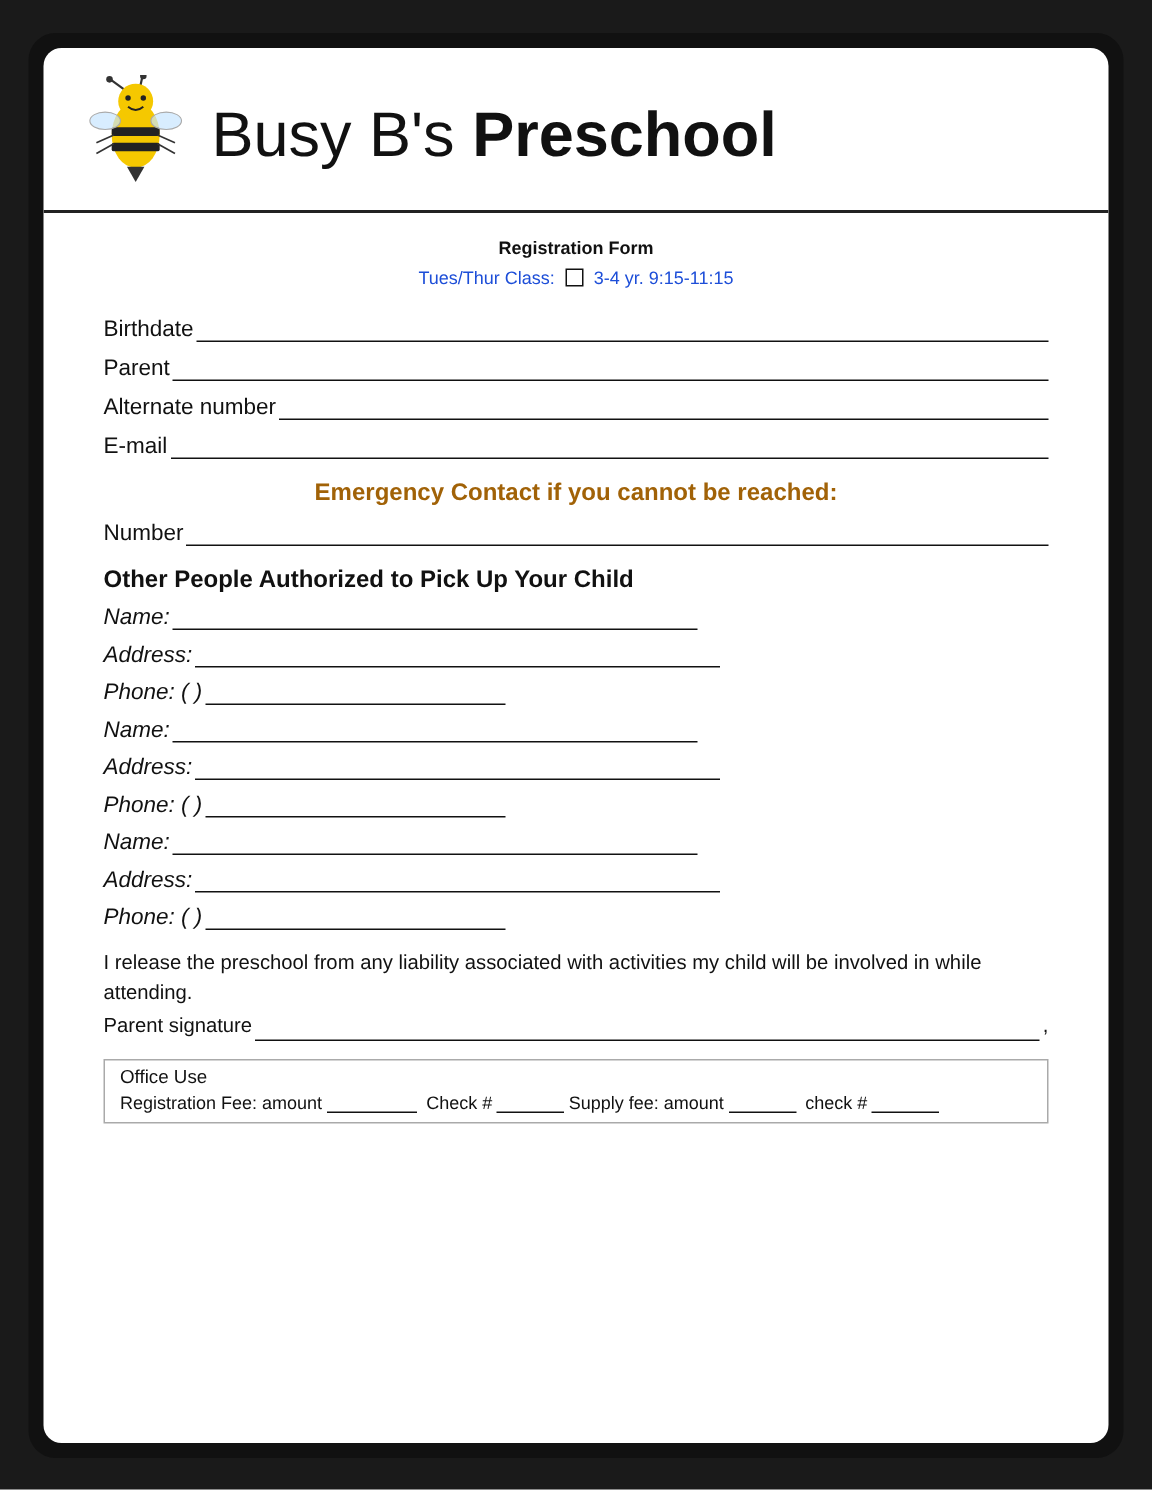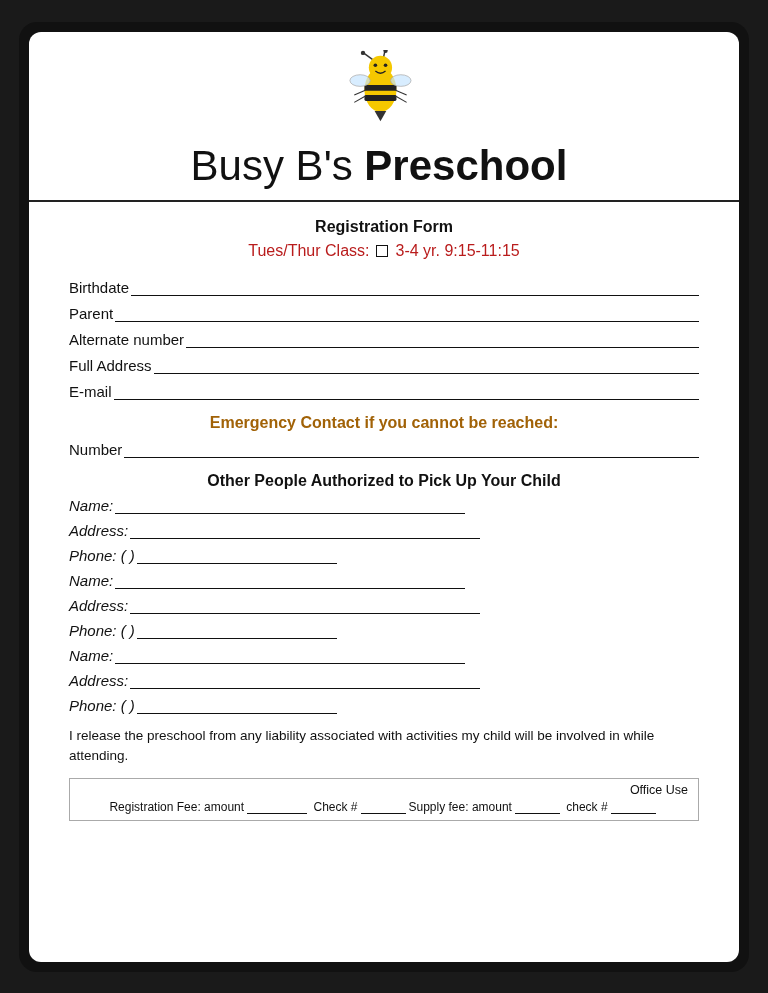--- a/index.html
+++ b/index.html
@@ -27,49 +27,48 @@
       display: flex;
       flex-direction: column;
       overflow: hidden;
     }
     .header-section {
       padding: 18px 30px 10px 20px;
       border-bottom: 2px solid #222;
       display: flex;
       align-items: center;
       gap: 12px;
-      flex-direction: column;
     }
     .bee-icon {
       width: 80px;
       height: 80px;
       flex-shrink: 0;
     }
     .school-title {
       font-size: 42px;
       color: #111;
       font-family: Arial, sans-serif;
       letter-spacing: 0px;
     }
     .form-body {
       padding: 16px 40px 0 40px;
       flex: 1;
     }
     .form-title {
       text-align: center;
-      font-size: 16px;
+      font-size: 12px;
       font-weight: bold;
       margin-bottom: 6px;
       color: #111;
     }
     .class-info {
       text-align: center;
-      font-size: 16px;
+      font-size: 12px;
       margin-bottom: 18px;
-      color: #b91c1c;
+      color: #1d4ed8;
       display: flex;
       align-items: center;
       justify-content: center;
       gap: 4px;
     }
     .checkbox-inline {
       display: inline-block;
       width: 12px;
       height: 12px;
       border: 1.5px solid #111;
@@ -95,21 +94,21 @@
       height: 18px;
     }
     .section-heading {
       text-align: center;
       font-size: 16px;
       font-weight: bold;
       margin: 14px 0 8px 0;
       color: #a16207;
     }
     .authorized-heading {
-      text-align: center;
+      text-align: left;
       font-size: 16px;
       font-weight: bold;
       margin: 14px 0 6px 0;
       color: #111;
     }
     .field-row-short {
       display: flex;
       align-items: flex-end;
       margin-bottom: 7px;
       font-size: 15px;
@@ -151,28 +150,28 @@
       margin-left: 2px;
     }
     .office-use-box {
       border: 1.5px solid #aaa;
       margin: 12px 0 0 0;
       padding: 4px 10px 6px 10px;
       font-size: 12.5px;
       color: #111;
     }
     .office-use-title {
-      text-align: right;
+      text-align: left;
       font-size: 12.5px;
       color: #111;
       margin-bottom: 3px;
     }
     .office-use-row {
       display: flex;
-      justify-content: center;
+      justify-content: flex-start;
       font-size: 12px;
       color: #111;
     }
     .office-field-line {
       display: inline-block;
       width: 60px;
       border-bottom: 1px solid #111;
       height: 14px;
       margin: 0 3px;
       vertical-align: bottom;
@@ -244,24 +243,20 @@
         </div>
         <div class="field-row">
           <span class="field-label">Parent</span>
           <div class="field-line"></div>
         </div>
         <div class="field-row">
           <span class="field-label">Alternate number</span>
           <div class="field-line"></div>
         </div>
         <div class="field-row">
-          <span class="field-label">Full Address</span>
-          <div class="field-line"></div>
-        </div>
-        <div class="field-row">
           <span class="field-label">E-mail</span>
           <div class="field-line"></div>
         </div>
       </div>
 
       <div class="section-heading">Emergency Contact if you cannot be reached:</div>
       <div>
         <div class="field-row">
           <span class="field-label">Number</span>
           <div class="field-line"></div>
@@ -310,20 +305,25 @@
           <div class="field-line-medium"></div>
         </div>
         <div class="field-row-short">
           <span class="field-label">Phone: (   )</span>
           <div class="field-line-short"></div>
         </div>
       </div>
 
       <div class="liability-text">
         <span>I release the preschool from any liability associated with activities my child will be involved in while attending.</span>
+        <div class="signature-row">
+          <span>Parent signature</span>
+          <div class="signature-line"></div>
+          <span class="comma">,</span>
+        </div>
       </div>
 
       <div class="office-use-box">
         <div class="office-use-title">Office Use</div>
         <div class="office-use-row">
           <span>
             <span>Registration Fee: amount</span><span class="office-field-line"></span>
             <span>Check #</span><span class="office-field-line-sm"></span>
           </span>
           <span>

